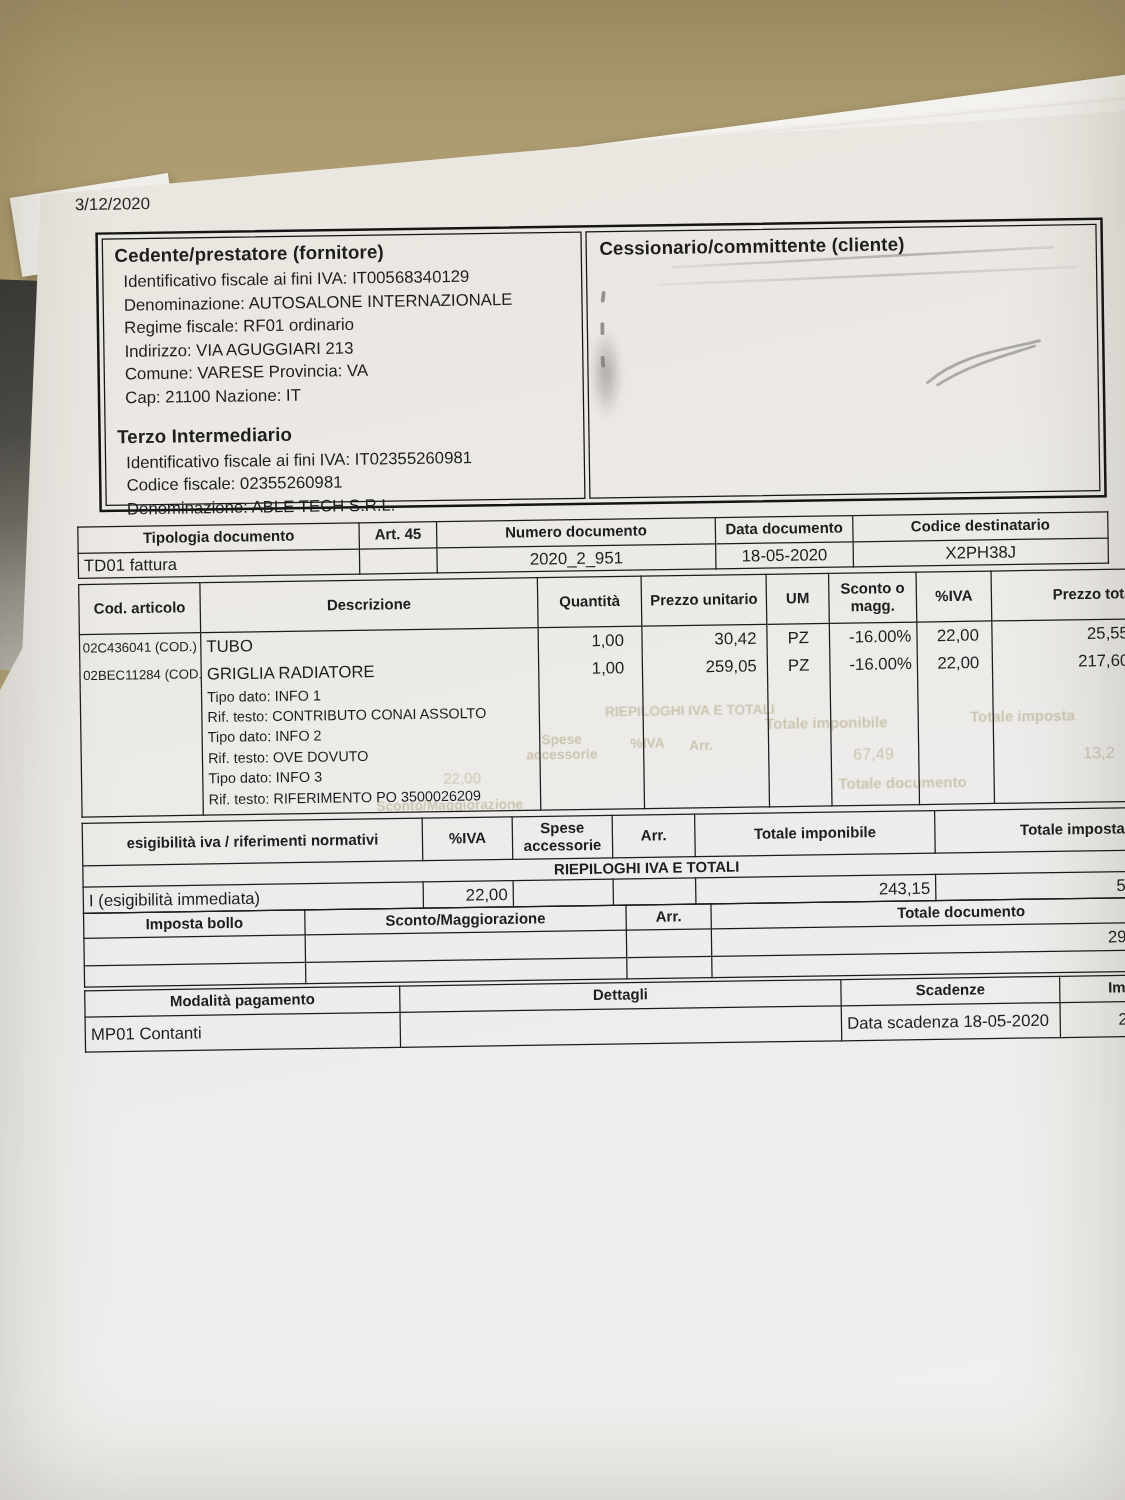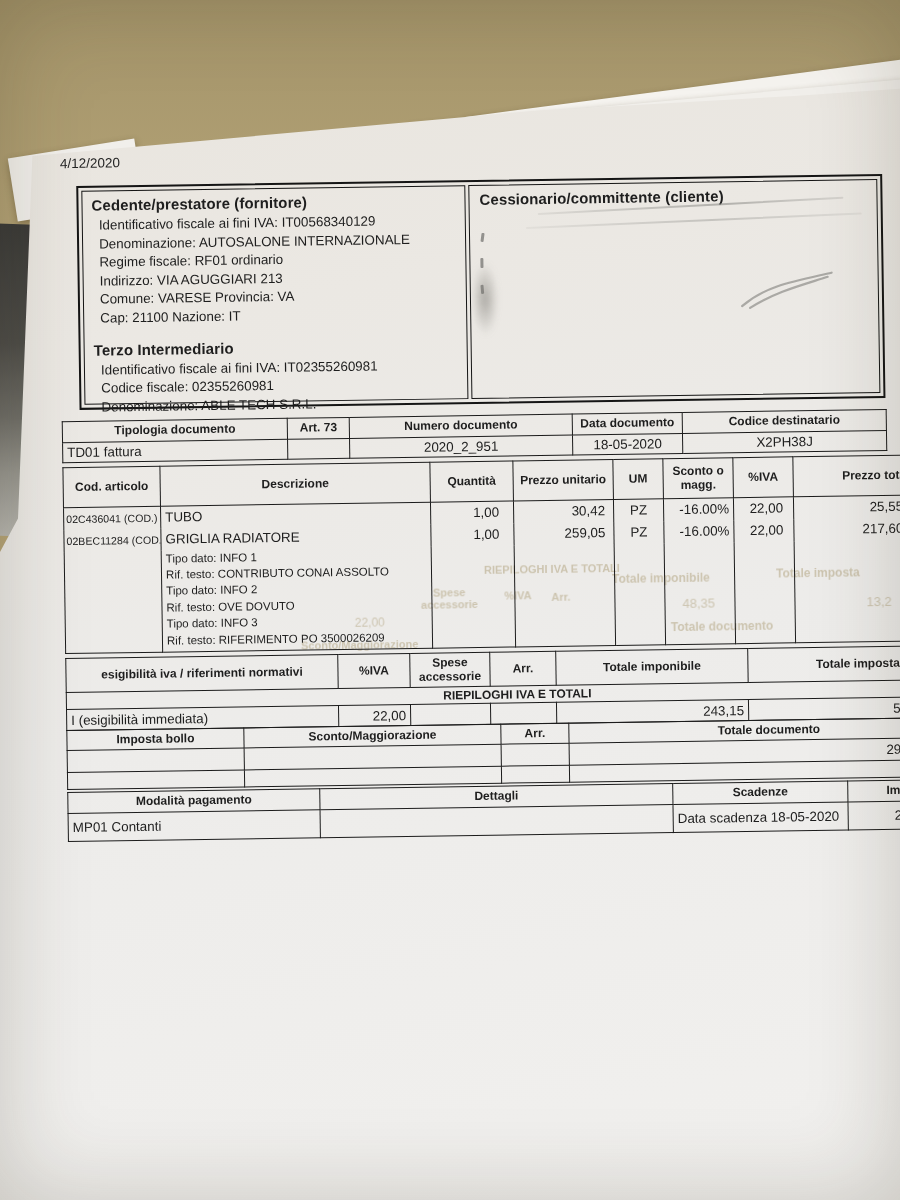--- a/index.html
+++ b/index.html
@@ -121,21 +121,21 @@
 <div class="stack s2"></div>
 <div class="stack s3"></div>
 <div class="stack s4"></div>
 <div class="stack corner-l"></div>
 <div class="dark-doc"></div>
 
 <div class="main-sheet"></div>
 
 <div class="content">
 
-  <div class="date-note">4/12/2020</div>
+  <div class="date-note">3/12/2020</div>
 
   <div class="party-box">
     <div class="party-cell left">
       <div class="party-title">Cedente/prestatore (fornitore)</div>
       <div class="party-lines">
         <div>Identificativo fiscale ai fini IVA: IT00568340129</div>
         <div>Denominazione: AUTOSALONE INTERNAZIONALE</div>
         <div>Regime fiscale: RF01 ordinario</div>
         <div>Indirizzo: VIA AGUGGIARI 213</div>
         <div>Comune: VARESE Provincia: VA</div>
@@ -166,21 +166,21 @@
     <colgroup>
         <col style="width:225px">
         <col style="width:62px">
         <col style="width:223px">
         <col style="width:110px">
         <col style="width:204px">
       </colgroup>
     <thead>
         <tr>
       <th>Tipologia documento</th>
-      <th>Art. 73</th>
+      <th>Art. 45</th>
       <th>Numero documento</th>
       <th>Data documento</th>
       <th>Codice destinatario</th>
     </tr>
       </thead>
     <tbody>
         <tr>
       <td class="lft">TD01 fattura</td>
       <td class="ctr"></td>
       <td class="ctr">2020_2_951</td>
@@ -189,21 +189,21 @@
     </tr>
       </tbody>
   </table>
 
   <div class="ghost g0">RIEPILOGHI IVA E TOTALI</div>
   <div class="ghost g1">%IVA</div>
   <div class="ghost g2">Spese accessorie</div>
   <div class="ghost g3">Arr.</div>
   <div class="ghost g4">Totale imponibile</div>
   <div class="ghost g5">Totale imposta</div>
-  <div class="ghost g6">48,35</div>
+  <div class="ghost g6">67,49</div>
   <div class="ghost g7">13,2</div>
   <div class="ghost g8">Totale documento</div>
   <div class="ghost g9">Sconto/Maggiorazione</div>
   <div class="ghost g10">22,00</div>
 
   <table class="t t-items">
     <colgroup>
         <col style="width:97px">
         <col style="width:270px">
         <col style="width:83px">

